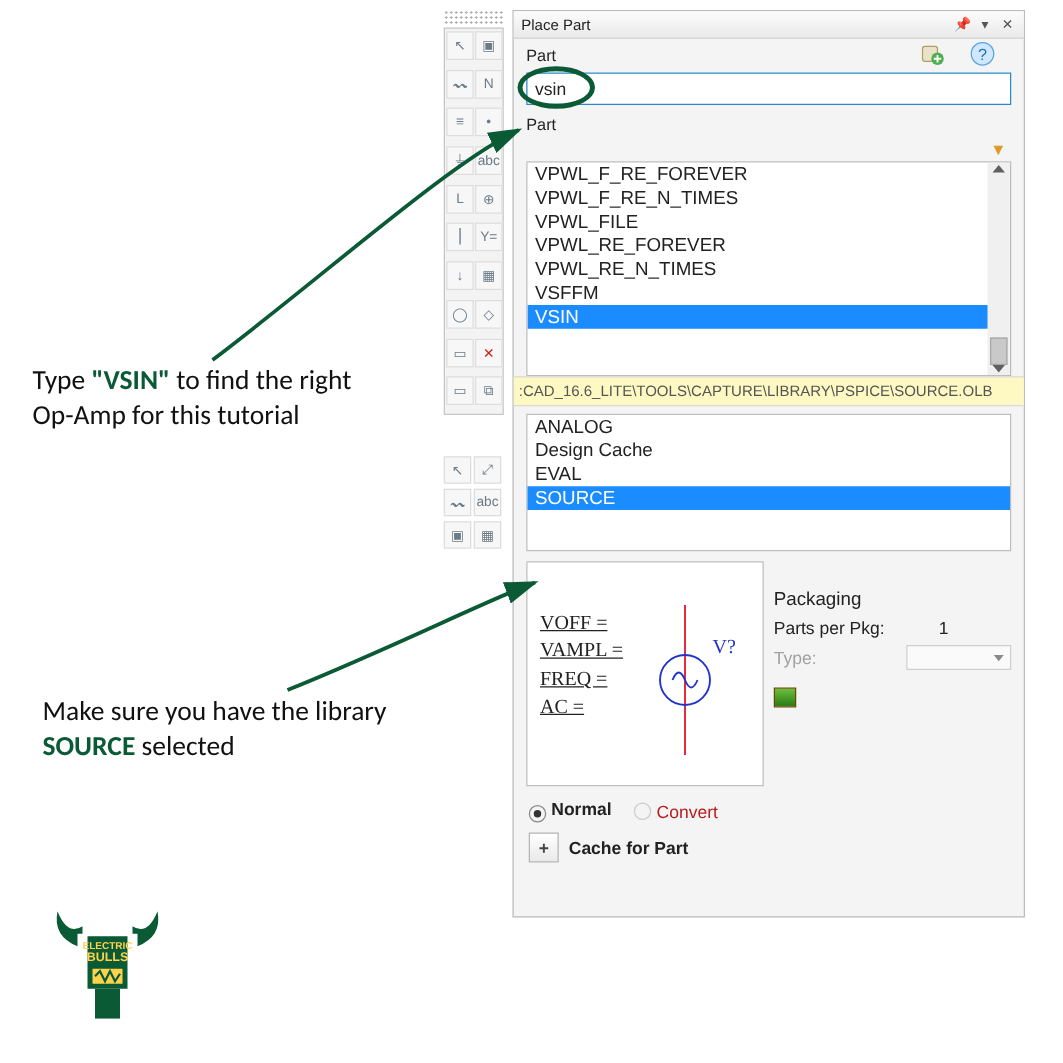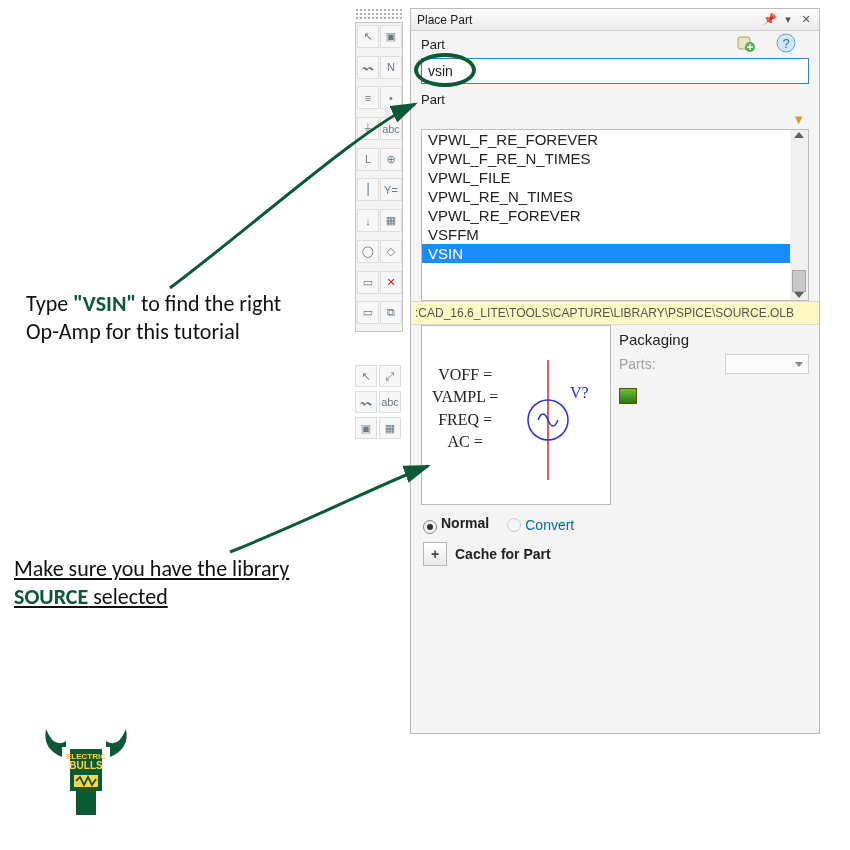--- a/index.html
+++ b/index.html
@@ -47,48 +47,48 @@
 
   .lib-list { background: #fff; border: 1px solid #bdbdbd; margin: 6px 10px 8px 10px; height: 110px; position: relative; }
   .lib-list .item { padding: 1px 6px; font-size: 15px; }
   .lib-list .item.sel { background: #1a8cff; color: #fff; }
 
   .bottom-grid { display: grid; grid-template-columns: 1fr 1fr; gap: 8px; padding: 0 10px; }
   .preview { background: #fff; border: 1px solid #bdbdbd; height: 180px; display: flex; align-items: center; justify-content: center; position: relative; }
   .preview-text { position: absolute; left: 10px; top: 38px; font-size: 16px; font-family: "Times New Roman", serif; line-height: 1.4; }
   .sine-symbol { position: absolute; right: 22px; top: 34px; width: 70px; height: 110px; }
 
-  .pack { font-size: 14px; padding-top: 6px; color: #222; }
+  .pack { font-size: 14px; padding-top: 6px; color: #222; margin-top: 16px; }
   .pack-row { display: flex; align-items: center; gap: 6px; margin-bottom: 6px; }
   .pack-row .lab { flex: 0 0 100px; }
   .pack-row.disabled .lab { color: #a1a1a1; }
   .dropdown { border: 1px solid #cfcfcf; background: #fafafa; height: 20px; flex: 1; position: relative; }
   .dropdown::after { content: ""; position: absolute; right: 5px; top: 7px; width: 0; height: 0; border-left: 4px solid transparent; border-right: 4px solid transparent; border-top: 5px solid #8a8a8a; }
 
   .chip-icon { width: 18px; height: 16px; background: linear-gradient(#6bbf3a,#2a7a17); border: 1px solid #6b4a00; margin-top: 14px; }
 
   .radio-row { display: flex; align-items: center; gap: 18px; padding: 10px 12px 4px 12px; font-size: 14px; }
   .radio { width: 14px; height: 14px; border: 1px solid #888; border-radius: 50%; display: inline-flex; align-items: center; justify-content: center; margin-right: 4px; vertical-align: -2px; }
   .radio.sel::after { content: ""; width: 6px; height: 6px; background: #333; border-radius: 50%; }
   .radio.dis { border-color: #ccc; }
-  .radio-label.dis { color: #0369a1; }
+  .radio-label.dis { color: #b91c1c; }
 
   .search-row { display: flex; align-items: center; gap: 8px; padding: 4px 12px 12px 12px; font-size: 14px; }
   .plus-btn { width: 24px; height: 24px; border: 1px solid #b5b5b5; background: linear-gradient(#fff,#e9e9e9); display: flex; align-items: center; justify-content: center; font-size: 14px; font-weight: bold; color: #444; }
 
   .logo { position: absolute; left: 36px; bottom: 18px; }
 
 </style>
 </head>
 <body>
 
 <div class="anno" style="left:26px; top:290px; width:260px;">
   <span>Type </span><span class="kw">"VSIN"</span><span> to find the right Op-Amp for this tutorial</span>
 </div>
-<div class="anno" style="left:14px; top:555px; width:300px;text-decoration:underline;">
+<div class="anno" style="left:34px; top:555px; width:300px;">
   <span>Make sure you have the library </span><span class="kw">SOURCE</span><span> selected</span>
 </div>
 
 <div class="toolbar-v" style="left:355px; top:22px; height:310px;">
   <div class="tool">↖</div>
   <div class="tool">▣</div>
   <div class="tool">〰</div>
   <div class="tool">N</div>
   <div class="tool">≡</div>
   <div class="tool">•</div>
@@ -161,58 +161,70 @@
   <div class="section-label">Part</div>
   <div class="filter-row">
     <span style="color:#e09a2b;">▼</span>
   </div>
 
   <div class="listbox">
     <div id="parts-container">
         <div class="item">VPWL_F_RE_FOREVER</div>
         <div class="item">VPWL_F_RE_N_TIMES</div>
         <div class="item">VPWL_FILE</div>
+        <div class="item">VPWL_RE_FOREVER</div>
         <div class="item">VPWL_RE_N_TIMES</div>
-        <div class="item">VPWL_RE_FOREVER</div>
         <div class="item">VSFFM</div>
         <div class="item sel">VSIN</div>
       </div>
     <div class="scrollbar">
       <div class="arrow up"></div>
       <div class="thumb" style="margin-top:auto;"></div>
       <div class="arrow down"></div>
     </div>
   </div>
 
   <div class="pathbar">:CAD_16.6_LITE\TOOLS\CAPTURE\LIBRARY\PSPICE\SOURCE.OLB</div>
 
+  <div class="lib-list">
+    <div id="libs-container">
+        <div class="item">ANALOG</div>
+        <div class="item">Design Cache</div>
+        <div class="item">EVAL</div>
+        <div class="item sel">SOURCE</div>
+      </div>
+  </div>
 
   <div class="bottom-grid">
     <div class="preview">
       <div class="preview-text">
-        <div style="text-align:center;">
+        <div style="text-align:left;text-decoration:underline;">
           <div>VOFF =</div>
           <div>VAMPL =</div>
           <div>FREQ =</div>
           <div>AC =</div>
         </div>
       </div>
       <div class="sine-symbol">
         <svg width="70" height="120" viewBox="0 0 70 120">
           <line x1="30" y1="0" x2="30" y2="120" stroke="#d23" stroke-width="1.5"></line>
           <circle cx="30" cy="60" r="20" fill="none" stroke="#2233cc" stroke-width="1.5"></circle>
           <path d="M20 60 Q25 48 30 60 Q35 72 40 60" fill="none" stroke="#2233cc" stroke-width="1.5"></path>
           <text x="52" y="38" font-size="16" fill="#2233cc" font-family="Times New Roman">V?</text>
         </svg>
       </div>
     </div>
     <div class="pack">
       <div style="font-size:15px; margin-bottom:6px;">Packaging</div>
+      <div class="pack-row">
+        <span class="lab">Parts per Pkg:</span>
+        <span style="margin-left:26px;">1</span>
+      </div>
       <div class="pack-row disabled">
-        <span class="lab">Parts:</span>
+        <span class="lab">Type:</span>
         <div class="dropdown"></div>
       </div>
       <div class="chip-icon"></div>
     </div>
   </div>
 
   <div class="radio-row">
     <span><span class="radio sel"></span><b>Normal</b></span>
     <span class="radio-label dis"><span class="radio dis"></span><span>Convert</span></span>
   </div>

